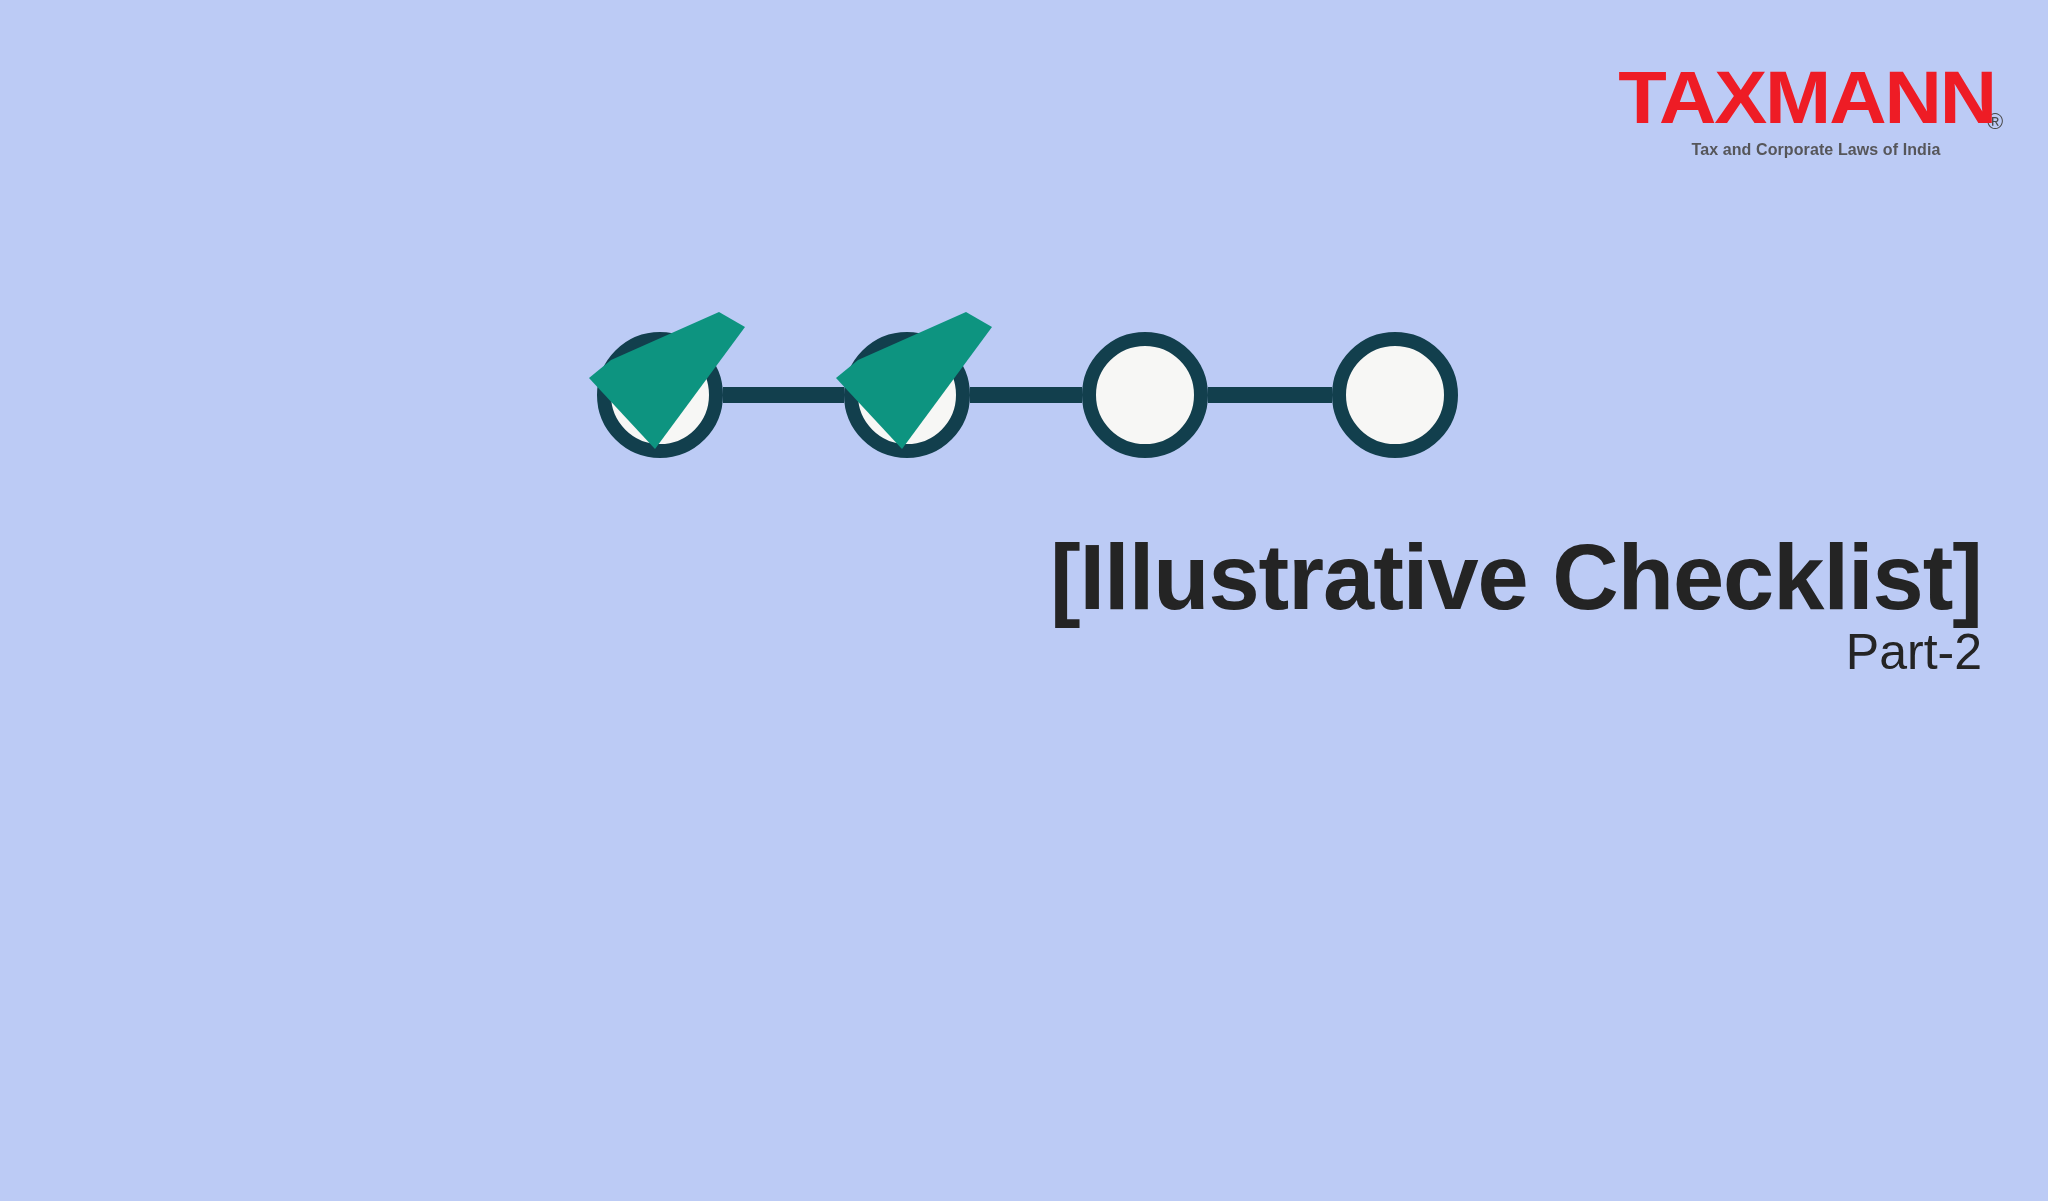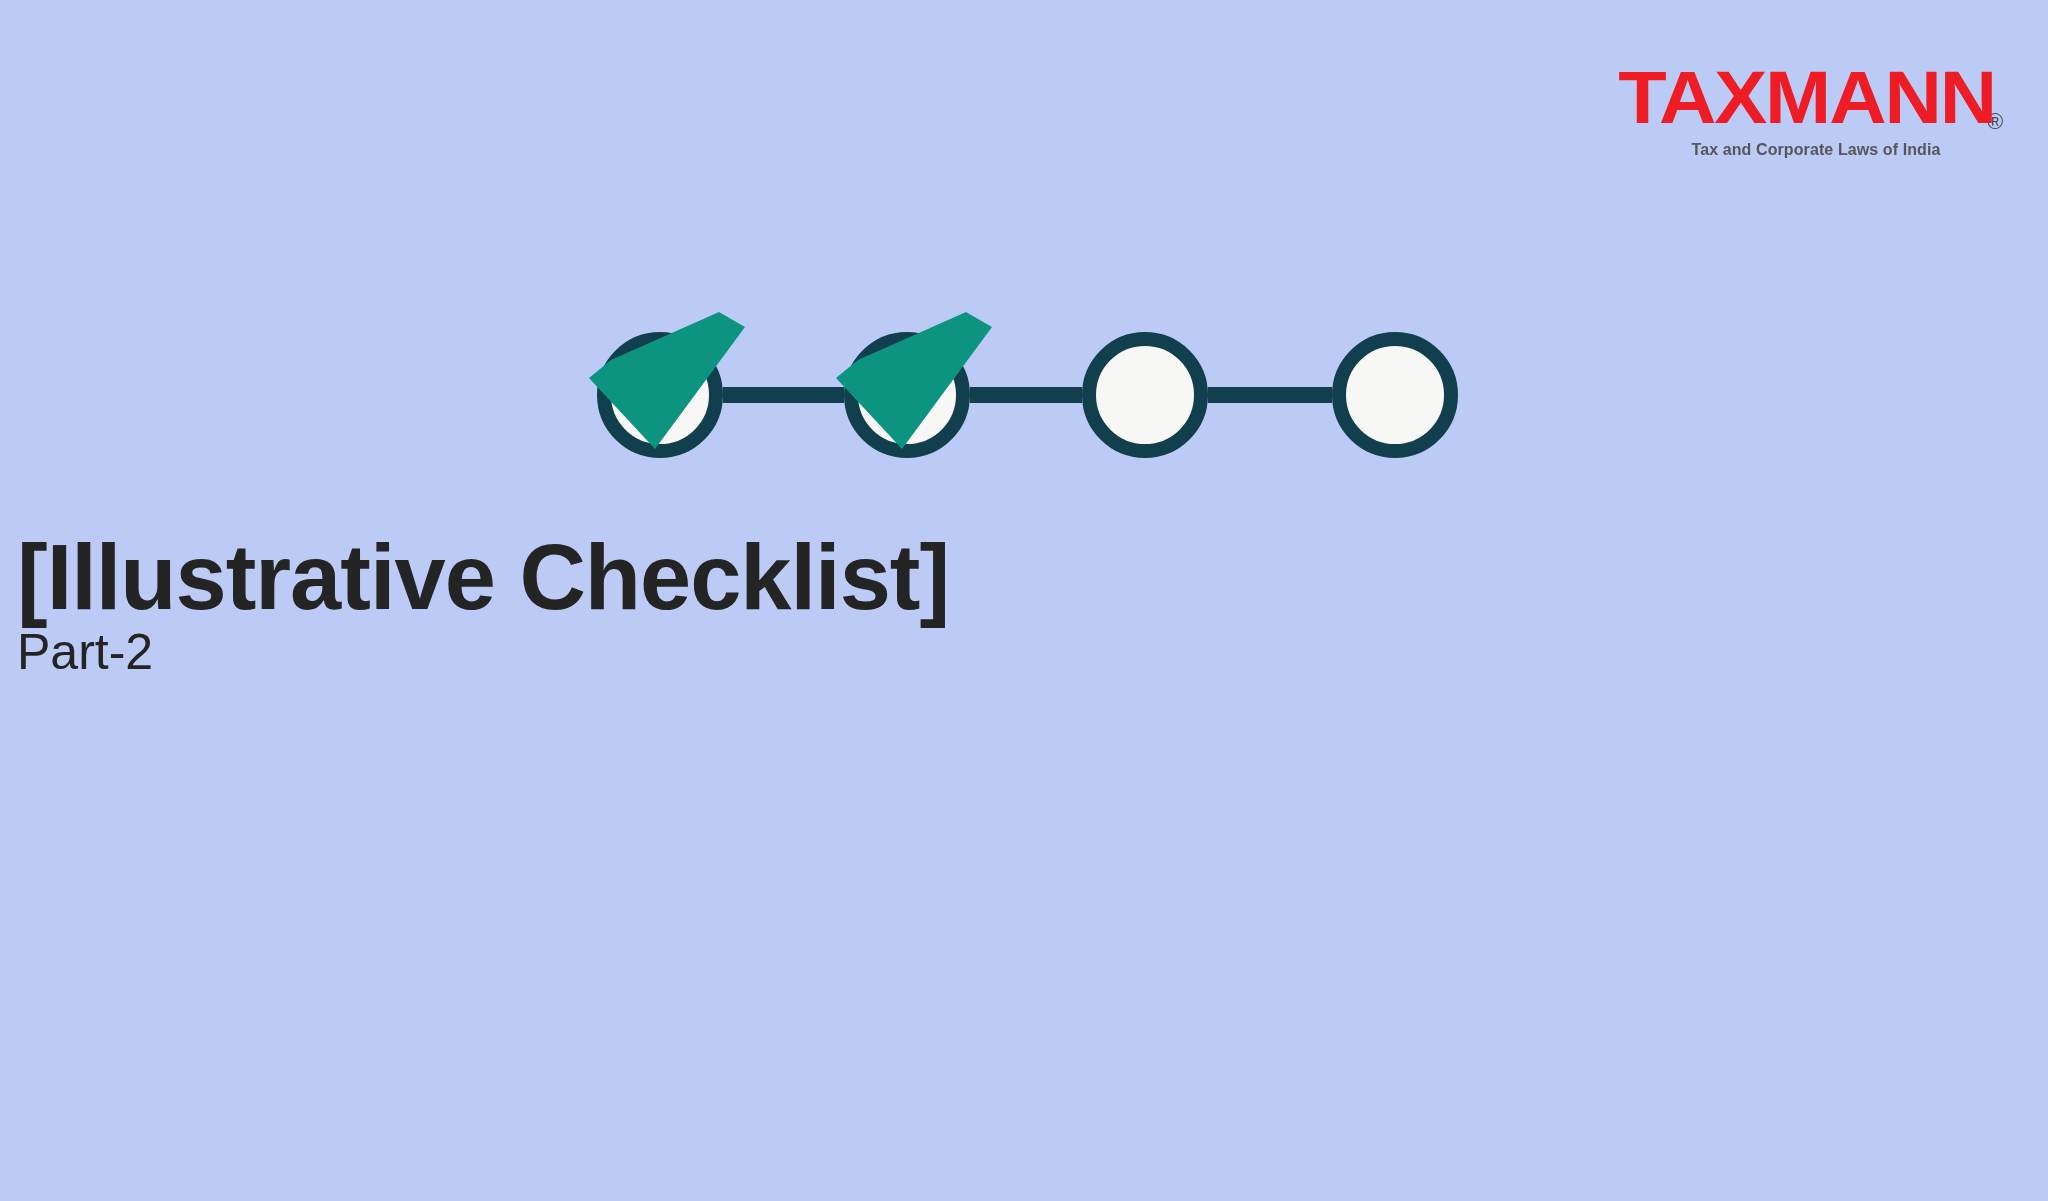--- a/index.html
+++ b/index.html
@@ -62,24 +62,24 @@
     position: absolute;
     left: 0;
     top: 300px;
     width: 2048px;
     height: 190px;
   }
 
   
   .title-block {
     position: absolute;
-    left: 17px;
+    left: 0;
     top: 530px;
     width: 1982px;
-    text-align: left;
+    text-align: right;
     color: #242424;
   }
   .title-main {
     font-family: "Liberation Sans", sans-serif;
     font-weight: 700;
     font-size: 92px;
     line-height: 1.04;
     letter-spacing: -1px;
     white-space: nowrap;
   }

